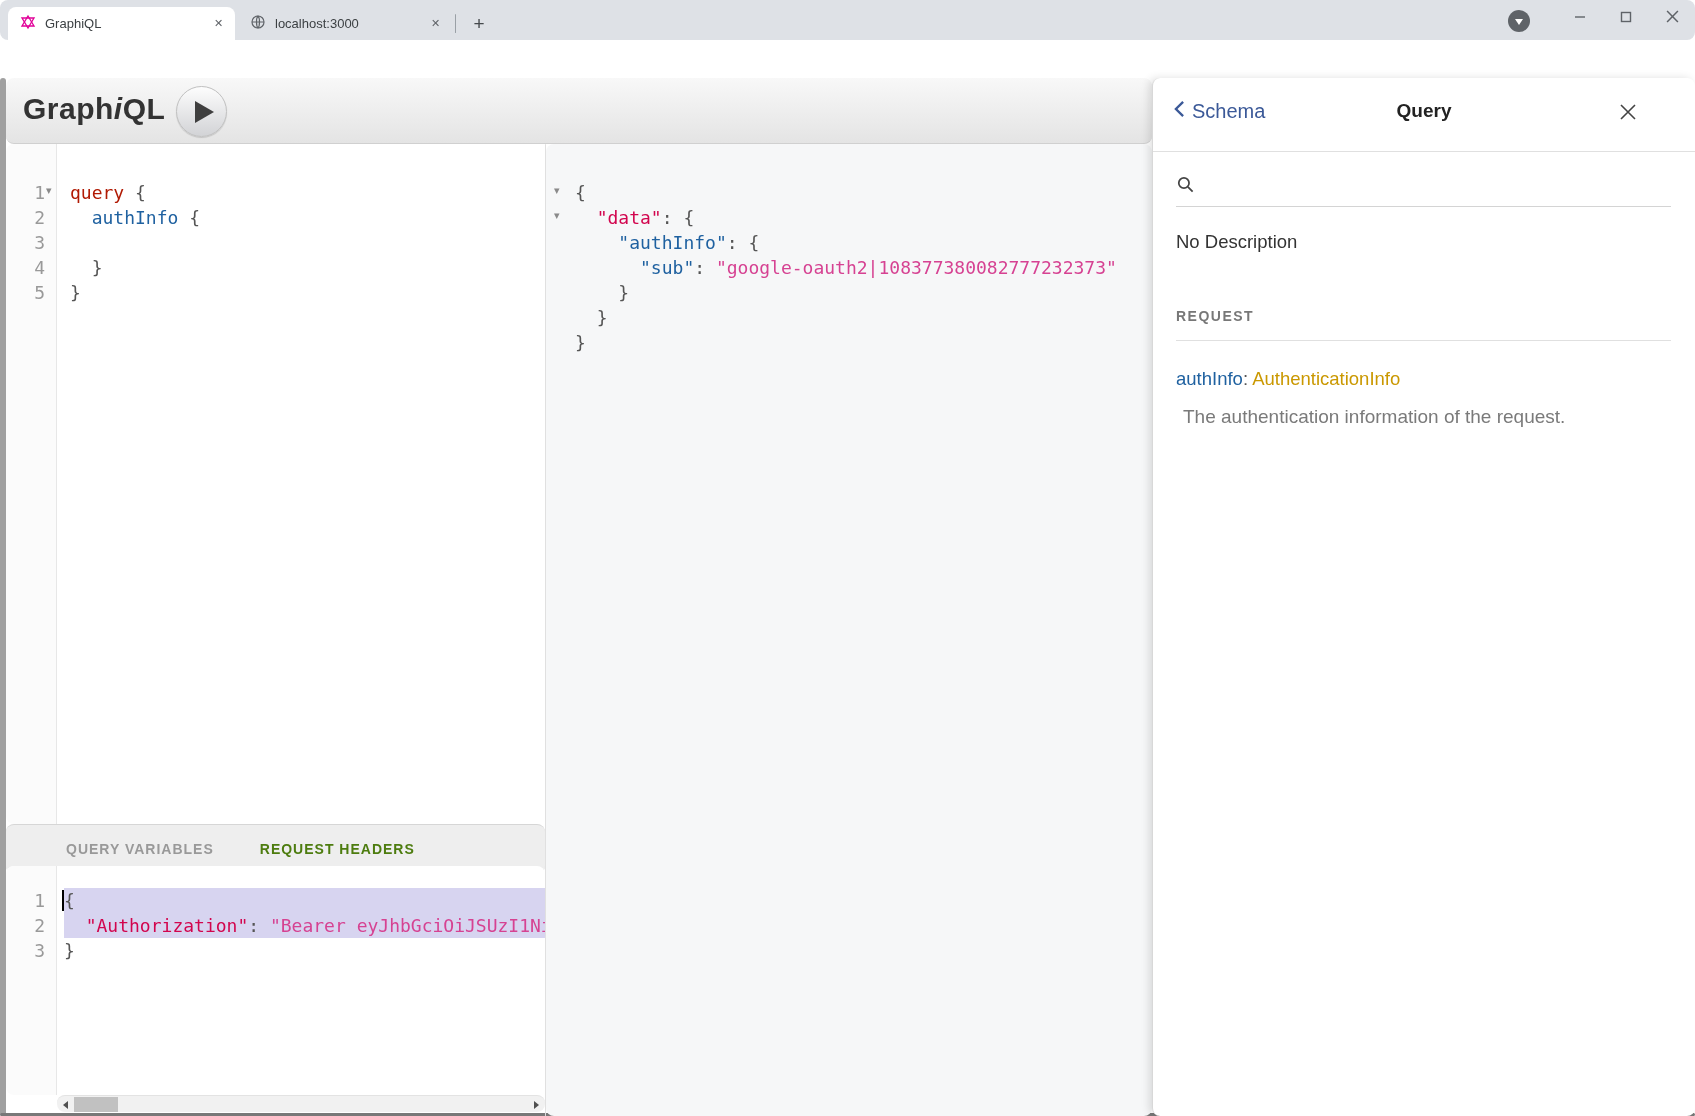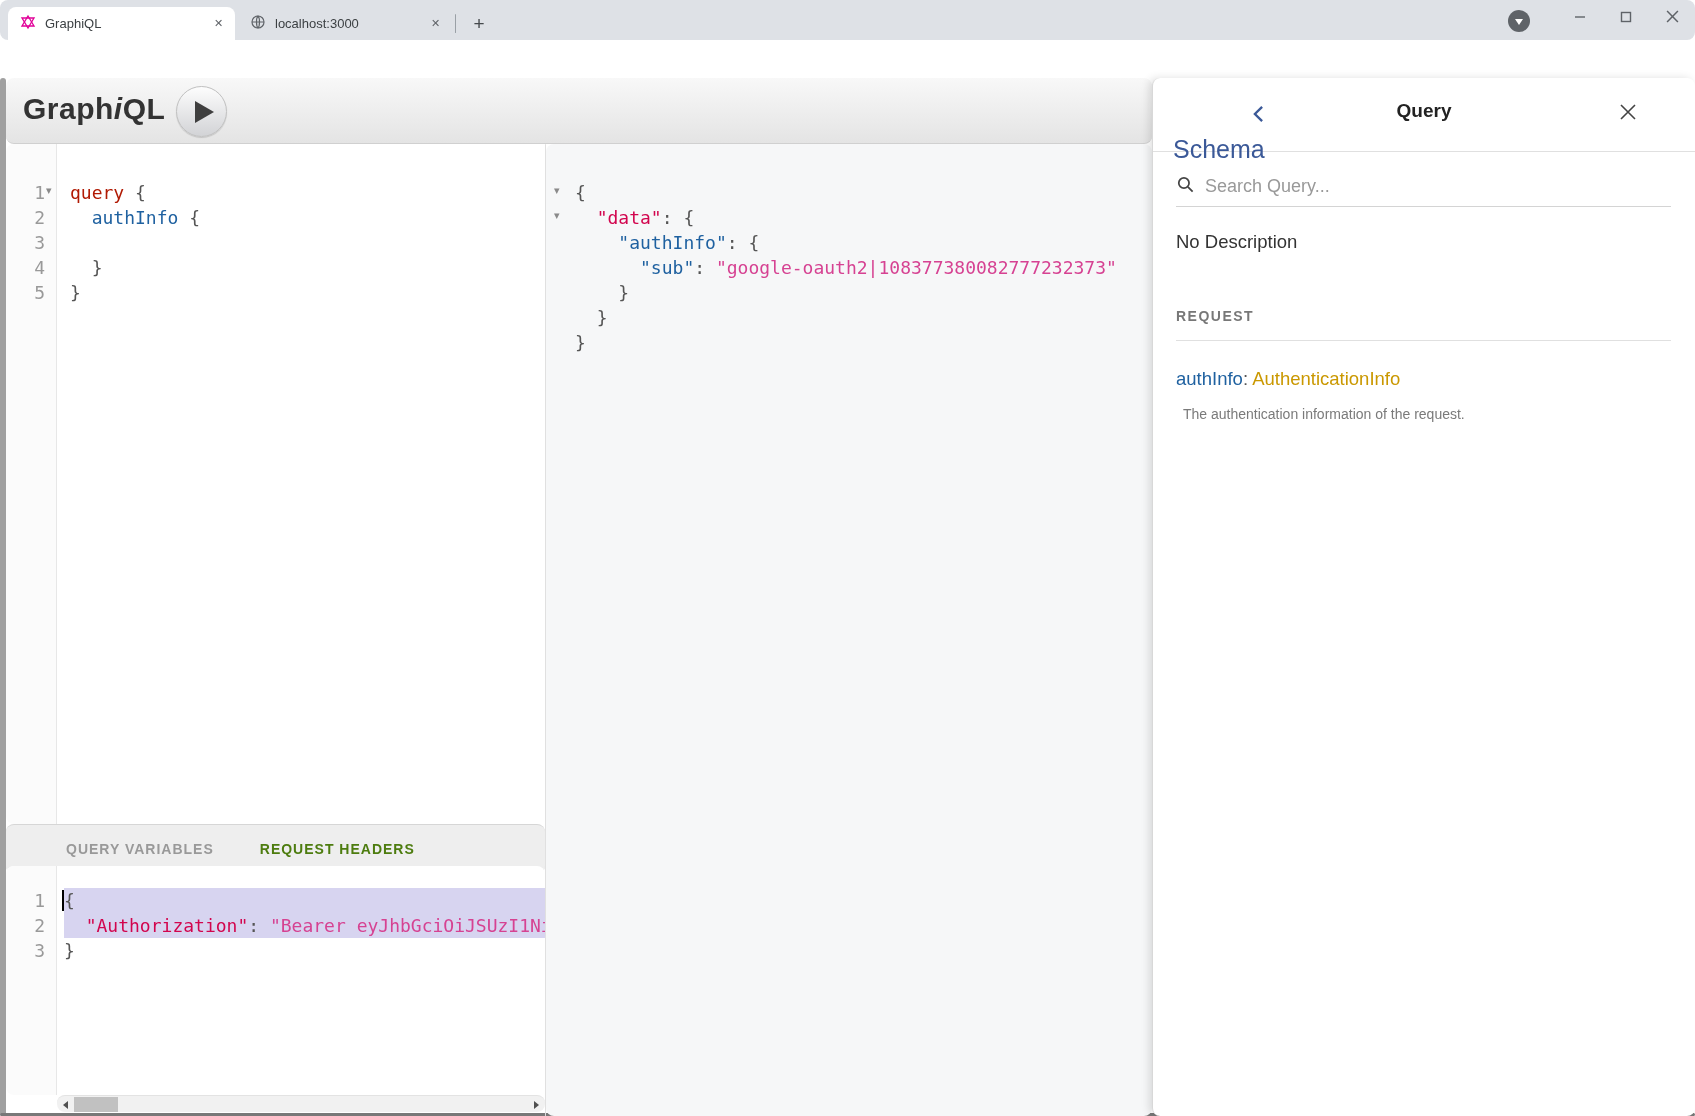--- a/index.html
+++ b/index.html
@@ -73,34 +73,34 @@
   
   #hscroll { left:57px; top:1095px; width:488px; height:17px; background:#f1f1f1; border-top:1px solid #e3e3e3; }
   .sb-arrow { position:absolute; top:0; width:17px; height:17px; display:flex; align-items:center; justify-content:center; }
   .sb-arrow .l { width:0; height:0; border-top:4px solid transparent; border-bottom:4px solid transparent; border-right:5px solid #505050; }
   .sb-arrow .r { width:0; height:0; border-top:4px solid transparent; border-bottom:4px solid transparent; border-left:5px solid #505050; }
   #sb-thumb { position:absolute; left:17px; top:1px; width:44px; height:15px; background:#c1c1c1; }
 
   
   #docpanel { left:1152px; top:78px; width:543px; height:1038px; background:#fff; border-left:1px solid #d8d8d8; box-shadow:-3px 0 8px rgba(0,0,0,0.12); }
   #doc-header { position:absolute; left:0; top:0; width:100%; height:74px; border-bottom:1px solid #e0e0e0; }
-  #doc-back { position:absolute; left:20px; top:22px; display:flex; align-items:flex-end; gap:6px; color:#3b5998; font-size:25px;flex-direction:column; }
+  #doc-back { position:absolute; left:20px; top:22px; display:flex; align-items:center; gap:6px; color:#3b5998; font-size:20px; }
   #doc-title { position:absolute; left:0; top:22px; width:100%; text-align:center; font-size:19px; font-weight:bold; color:#222; }
   #doc-close { position:absolute; right:55px; top:22px; width:24px; height:24px; display:flex; align-items:center; justify-content:center; }
   #doc-search { position:absolute; left:23px; top:88px; width:495px; height:41px; border-bottom:1px solid #d4d4d4; display:flex; align-items:center; gap:10px; }
   #doc-search input { border:none; outline:none; font-size:18px; color:#333; background:transparent; width:420px; font-family:"Liberation Sans",sans-serif; }
   #doc-search input::placeholder { color:#999; }
   #doc-nodesc { position:absolute; left:23px; top:153px; font-size:18.5px; color:#333; }
   #doc-fields { position:absolute; left:23px; top:230px; font-size:14px; font-weight:bold; letter-spacing:1.5px; color:#777; }
   #doc-fields-rule { position:absolute; left:23px; top:262px; width:495px; height:1px; background:#e0e0e0; }
   #doc-fieldrow { position:absolute; left:23px; top:290px; font-size:18.5px; }
   #doc-fieldrow .fname { color:#1f61a0; }
   #doc-fieldrow .fsep { color:#555; }
   #doc-fieldrow .ftype { color:#ca9800; }
-  #doc-fielddesc { position:absolute; left:30px; top:328px; font-size:14px; color:#7a7a7a; }
+  #doc-fielddesc { position:absolute; left:30px; top:328px; font-size:19px; color:#7a7a7a; }
 </style>
 </head>
 <body>
 
 <div id="screen">
 
   <div class="abs" id="tabstrip">
     <div class="abs tab-active">
       <span>
         <svg width="16" height="16" viewBox="0 0 24 24">
@@ -274,21 +274,20 @@
           </svg>
       </div>
     </div>
     <div id="doc-search">
       <span>
         <svg width="19" height="19" viewBox="0 0 24 24" fill="none" stroke="#444" stroke-width="2.2">
             <circle cx="10" cy="10" r="6.5"></circle>
             <line x1="15" y1="15" x2="21" y2="21"></line>
           </svg>
       </span>
-      <input type="text" placeholder="Search Query..." style="">
     </div>
     <div id="doc-nodesc">No Description</div>
     <div id="doc-fields">REQUEST</div>
     <div id="doc-fields-rule"></div>
     <div id="doc-fieldrow">
       <span class="fname">authInfo</span><span class="fsep">: </span><span class="ftype">AuthenticationInfo</span>
     </div>
     <div id="doc-fielddesc">The authentication information of the request.</div>
   </div>
 

